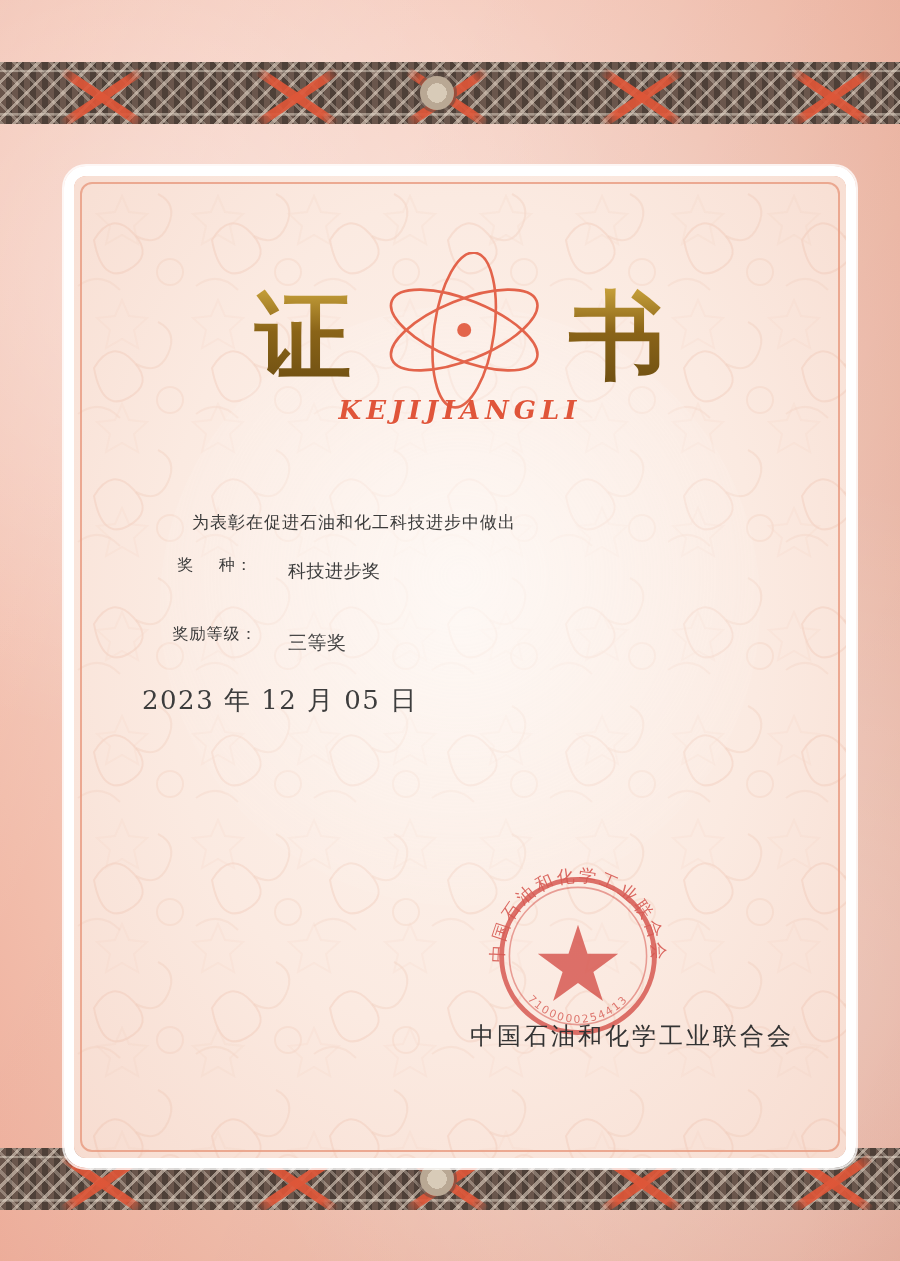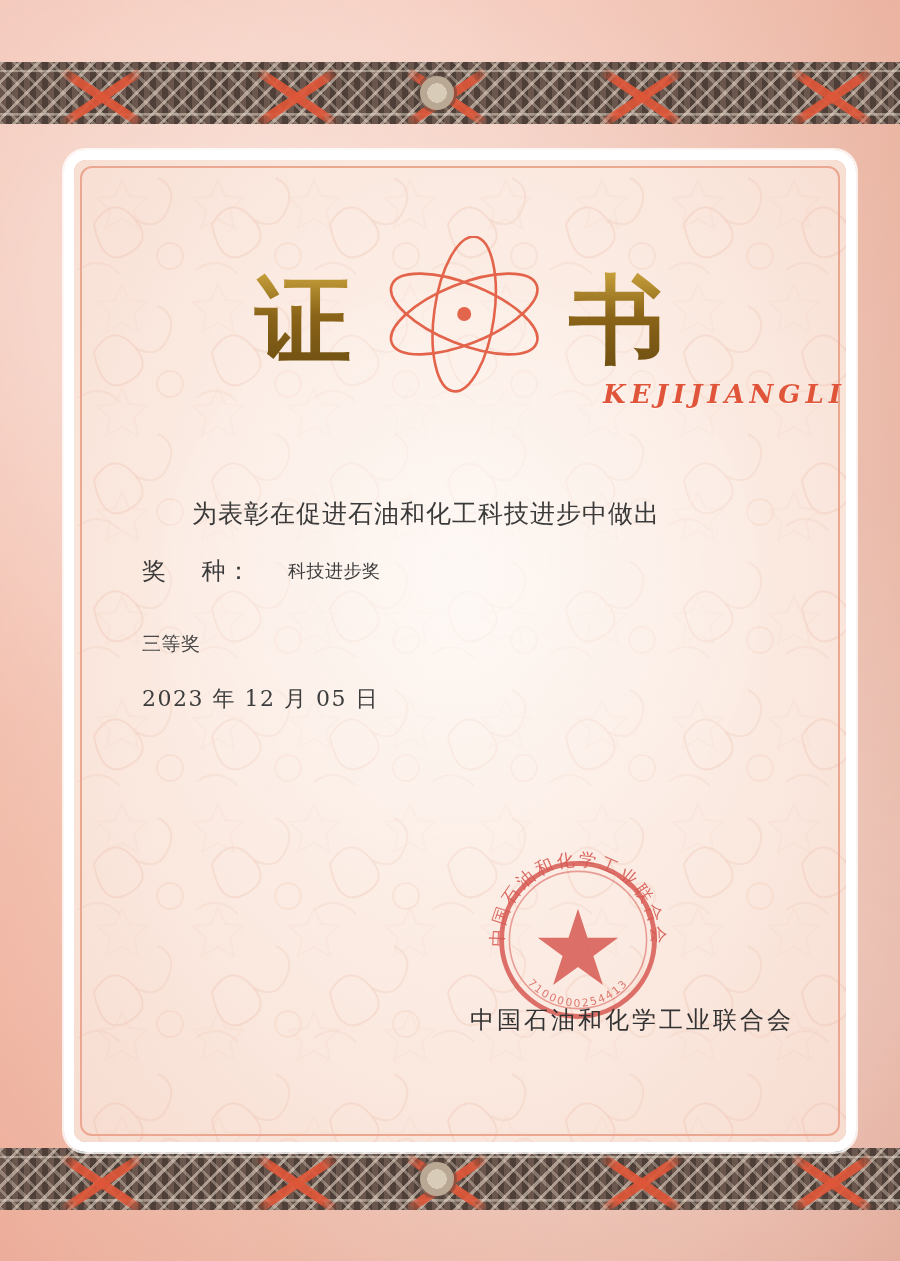--- a/index.html
+++ b/index.html
@@ -101,21 +101,21 @@
     height: 34px;
     border-radius: 50%;
     background: radial-gradient(circle, #d8cbb8 0 40%, #b9a894 41% 100%);
     box-shadow: 0 0 0 3px rgba(90,74,66,.5);
   }
 
   
   .inner-frame {
     position: absolute;
     left: 64px;
-    top: 150px;
+    top: 166px;
     width: 772px;
     height: 982px;
     border: 10px solid #ffffff;
     border-radius: 22px;
     box-shadow: 0 0 0 3px #e99d84 inset, 0 0 0 2px rgba(255,255,255,.8);
     background: transparent;
     overflow: hidden;
   }
   .inner-frame-edge {
     position: absolute;
@@ -164,21 +164,20 @@
   }
   .title-pinyin {
     margin-top: 8px;
     font-family: "DejaVu Serif", serif;
     font-size: 26px;
     font-weight: 700;
     font-style: italic;
     letter-spacing: 5px;
     color: #e0553a;
     text-shadow: 0 1px 0 rgba(255,255,255,.5);
-    text-align: right;
   }
   .atom {
     position: absolute;
     left: 50%;
     top: -34px;
     transform: translateX(-48%);
     width: 210px;
     height: 160px;
     pointer-events: none;
   }
@@ -186,57 +185,58 @@
   
   .body-text {
     position: absolute;
     left: 68px;
     right: 56px;
     top: 330px;
     font-family: "DejaVu Serif", serif;
     color: #3a3a3a;
   }
   .para {
-    font-size: 25px;
+    font-size: 17px;
     line-height: 1.95;
     letter-spacing: 1px;
     text-align: justify;
   }
   .para .indent { display: inline-block; width: 50px; }
 
   .fields {
     margin-top: 16px;
   }
   .field-row {
     display: flex;
     align-items: flex-start;
     margin-bottom: 19px;
   }
   .field-label {
     flex: 0 0 146px;
-    font-size: 24px;
+    font-size: 16px;
     letter-spacing: 1px;
     color: #3a3a3a;
     white-space: pre;
+    text-align: center;
   }
   .field-value {
     flex: 1 1 auto;
     font-size: 18px;
     color: #3d3d3d;
     letter-spacing: .5px;
     line-height: 1.6;
     padding-top: 2px;
   }
   .field-value.small {
     font-size: 19px;
     line-height: 1.75;
     color: #474747;
   }
   .field-value.mono {
-    font-size: 22px;
+    font-size: 26px;
     letter-spacing: 1.5px;
   }
 
   
   .issuer {
     position: absolute;
     right: 52px;
     bottom: 106px;
     font-family: "DejaVu Serif", serif;
     font-size: 24px;
@@ -334,20 +334,21 @@
           <div class="field-row">
             <div class="field-label">奖    种：</div>
             <div class="field-value">科技进步奖</div>
           </div>
 
           <div class="field-row">
           </div>
 
 
           <div class="field-row">
+            <div class="field-label">奖励等级：</div>
             <div class="field-value small">三等奖</div>
           </div>
 
           <div class="field-row">
             <div class="field-value mono">2023 年 12 月 05 日</div>
           </div>
 
 
         </div>
       </div>

